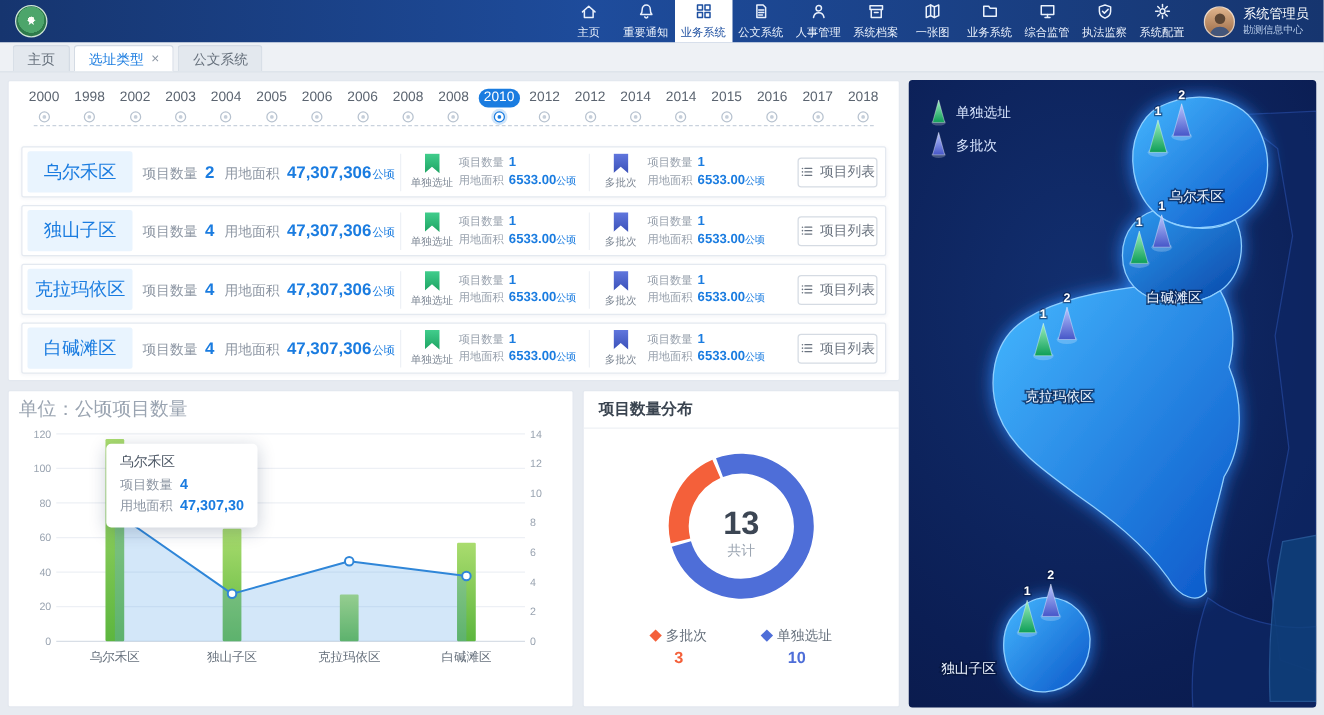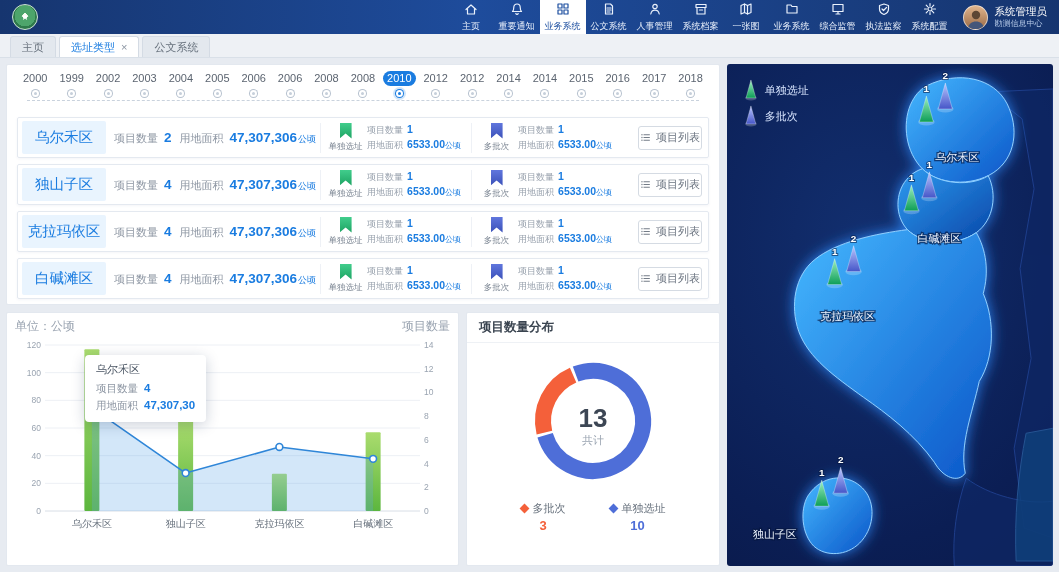--- a/index.html
+++ b/index.html
@@ -55,21 +55,21 @@
 .srow{display:flex;align-items:baseline;gap:4px;white-space:nowrap}
 .slab{font-size:9px;color:#98a1ad}
 .sval{font-size:10.5px;font-weight:bold;color:#1a7ce0}
 .sval i{font-style:normal;font-size:8px;font-weight:normal}
 .listbtn{margin-left:auto;height:24px;padding:0 1px;display:flex;align-items:center;gap:5px;background:#fff;border:1px solid #d5dbe3;border-radius:3px;font-size:11px;color:#6b7480;cursor:pointer;font-family:inherit;white-space:nowrap;flex:none}
 
 .bottom{height:254px;display:flex;gap:7px}
 .chart-card{width:453px;flex:none;background:#fff;border:1px solid #e3e8ef;border-radius:2px;position:relative}
 .donut-card{flex:1;background:#fff;border:1px solid #e3e8ef;border-radius:2px;display:flex;flex-direction:column}
 .card-head{height:30px;line-height:29px;padding:0 12px;font-size:12.5px;font-weight:bold;color:#3a4450;border-bottom:1px solid #eef1f5}
-.axis-row{display:flex;justify-content:space-between;padding:5px 8px 0;font-size:12px;color:#9aa4b1}
+.axis-row{display:flex;justify-content:flex-start;padding:5px 8px 0;font-size:15px;color:#9aa4b1}
 .sumsvg{display:block;margin:2px auto 0}
 .sumsvg .grid{stroke:#edf0f5;stroke-width:1}
 .sumsvg .grid.base{stroke:#d8dee6}
 .sumsvg .tick{font-size:8.5px;fill:#9aa4b1}
 .sumsvg .tl{text-anchor:end}
 .sumsvg .tr{text-anchor:start}
 .sumsvg .bar{fill:url(#gBar)}
 .sumsvg .lnarea{fill:rgba(98,168,233,.28)}
 .sumsvg .ln{fill:none;stroke:#2f86d8;stroke-width:1.6;stroke-linejoin:round}
 .sumsvg .dot{fill:#fff;stroke:#2f86d8;stroke-width:1.6}
@@ -219,21 +219,21 @@
 
       <section class="panel-top">
         <div class="timeline">
           <div class="tl-line"></div>
           <div class="tl-items">
               <div class="tl-item">
                 <span class="tl-year">2000</span>
                 <span class="tl-dot"></span>
               </div>
               <div class="tl-item">
-                <span class="tl-year">1999</span>
+                <span class="tl-year">1998</span>
                 <span class="tl-dot"></span>
               </div>
               <div class="tl-item">
                 <span class="tl-year">2002</span>
                 <span class="tl-dot"></span>
               </div>
               <div class="tl-item">
                 <span class="tl-year">2003</span>
                 <span class="tl-dot"></span>
               </div>

